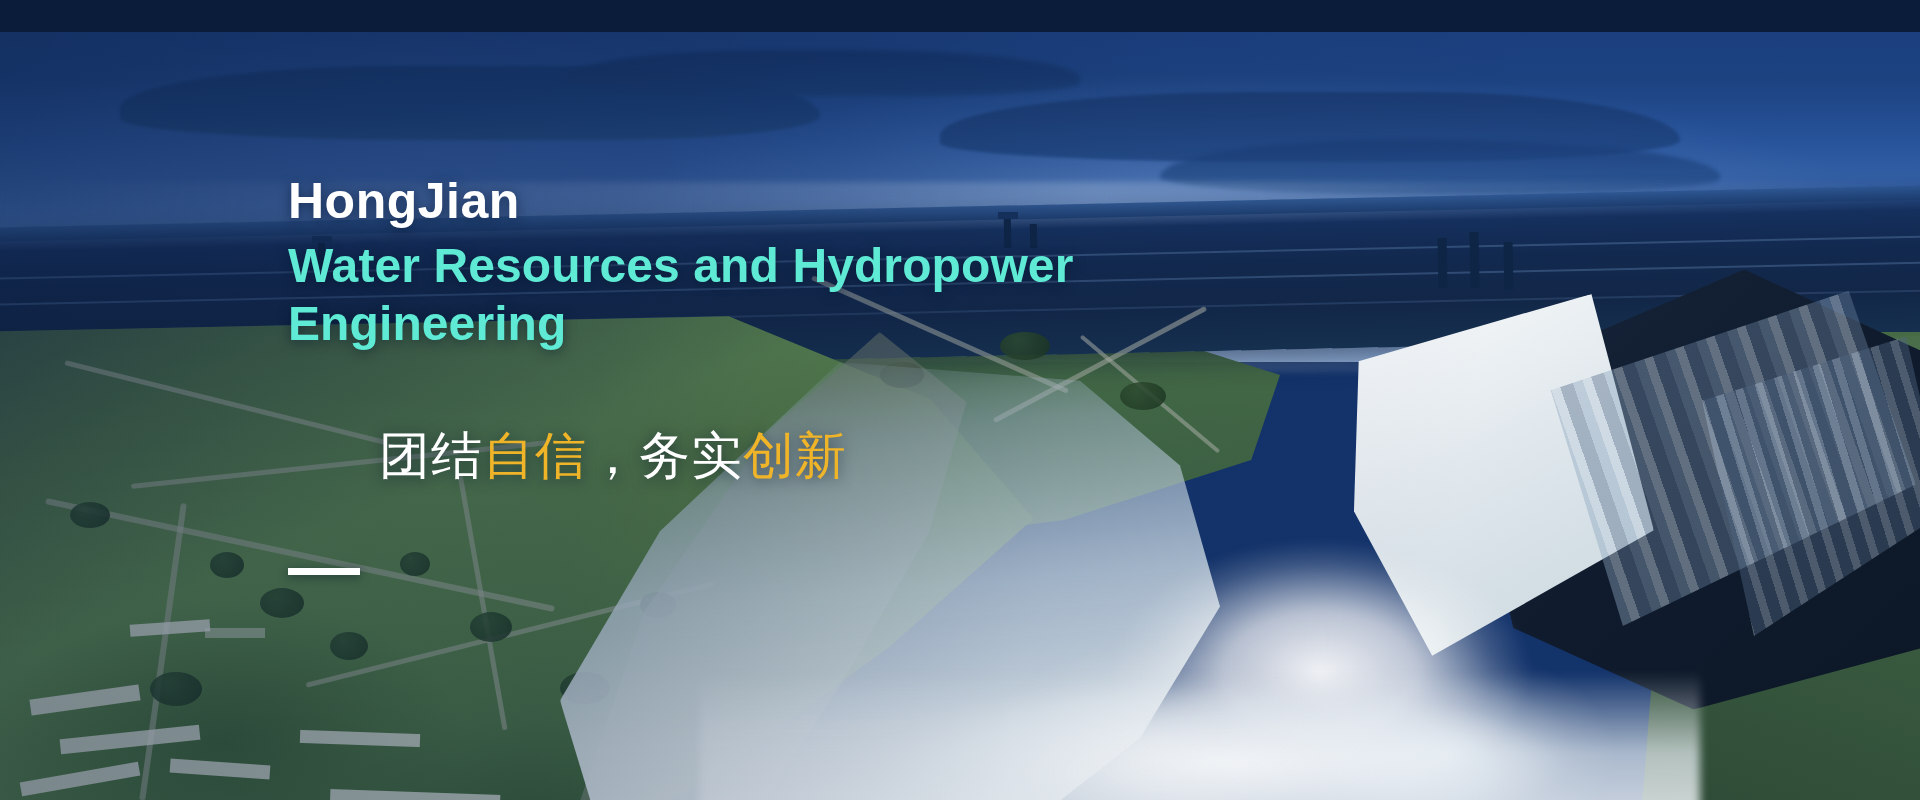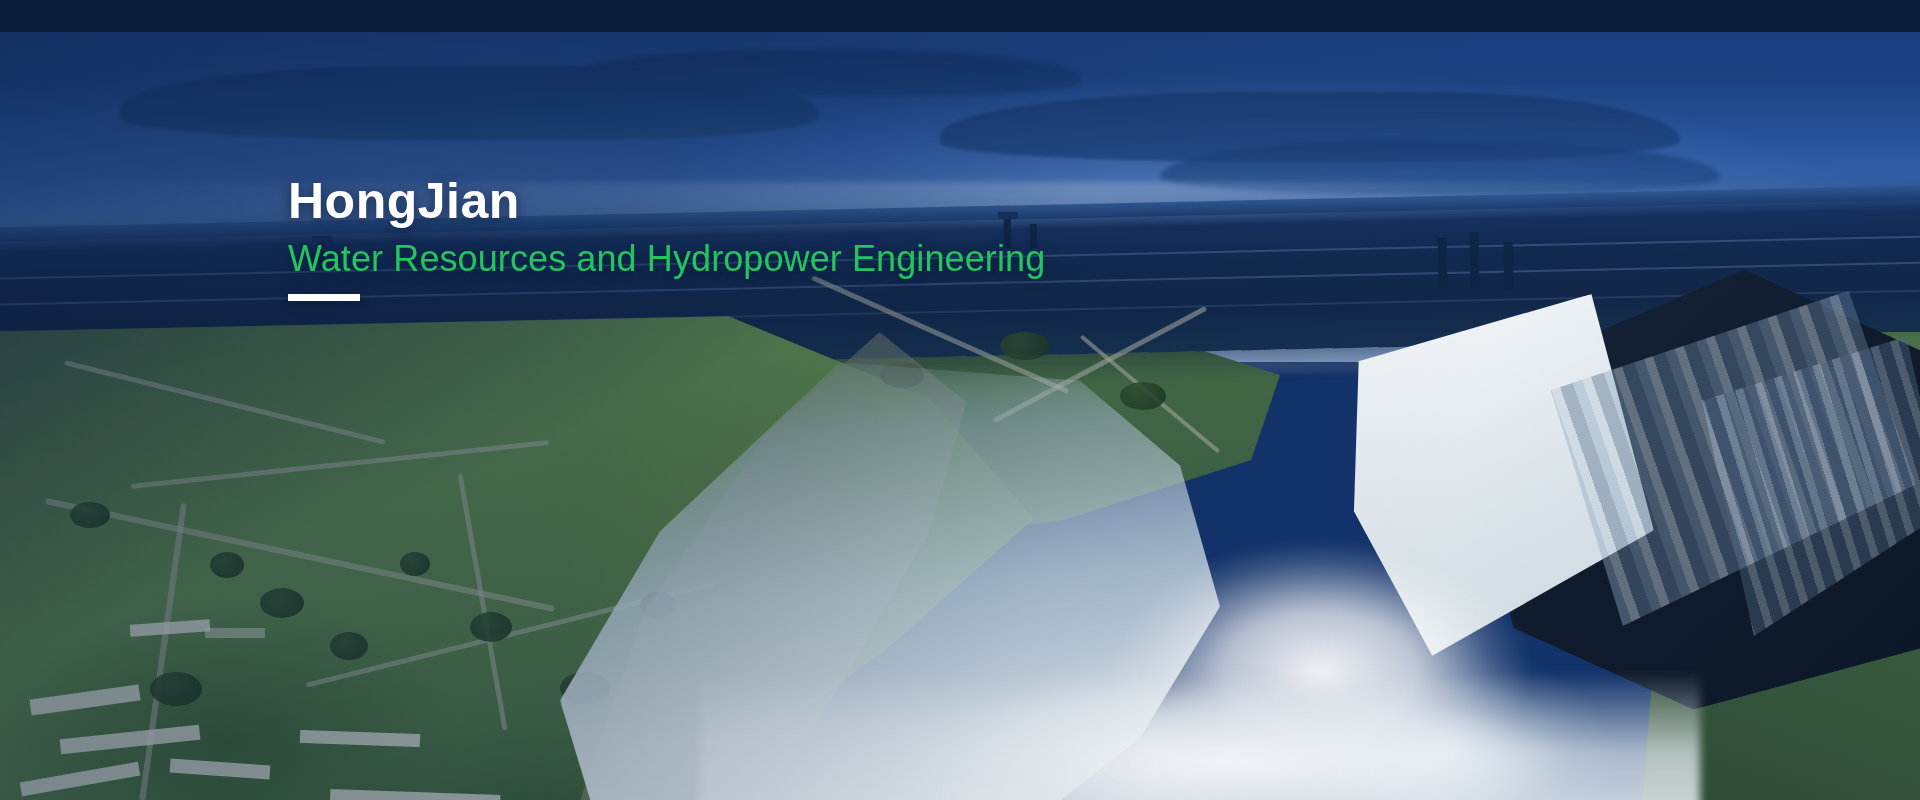--- a/index.html
+++ b/index.html
@@ -243,23 +243,23 @@
     margin: 0;
     color: #ffffff;
     font-size: 50px;
     font-weight: 700;
     letter-spacing: .5px;
     line-height: 1.18;
     text-shadow: 0 2px 12px rgba(6,18,42,.55);
   }
   #brand-tagline {
     margin: 6px 0 0 0;
-    color: #22c55e;
-    font-size: 36px;
-    font-weight: 400;
+    color: #5eead4;
+    font-size: 48px;
+    font-weight: 700;
     letter-spacing: .1px;
     line-height: 1.2;
     text-shadow: 0 2px 12px rgba(6,18,42,.55);
   }
   .slogan-line {
     margin: 6px 0 0 0;
     font-size: 51px;
     font-weight: 500;
     letter-spacing: 1px;
     line-height: 1.28;
@@ -354,18 +354,21 @@
   <div class="photo-layer" id="foam"></div>
 
   <div class="photo-layer" id="tint"></div>
 
   <div id="hero-copy">
 
     <h1 id="brand-name">HongJian</h1>
 
     <p id="brand-tagline">Water Resources and Hydropower Engineering</p>
 
+    <p class="slogan-line">
+      <span class="seg-white">团结</span><span class="seg-gold">自信</span><span class="seg-white">，</span><span class="seg-white">务实</span><span class="seg-gold">创新</span>
+    </p>
 
 
     <div id="slogan-underline"></div>
   </div>
 
 </div>
 
 </body></html>

